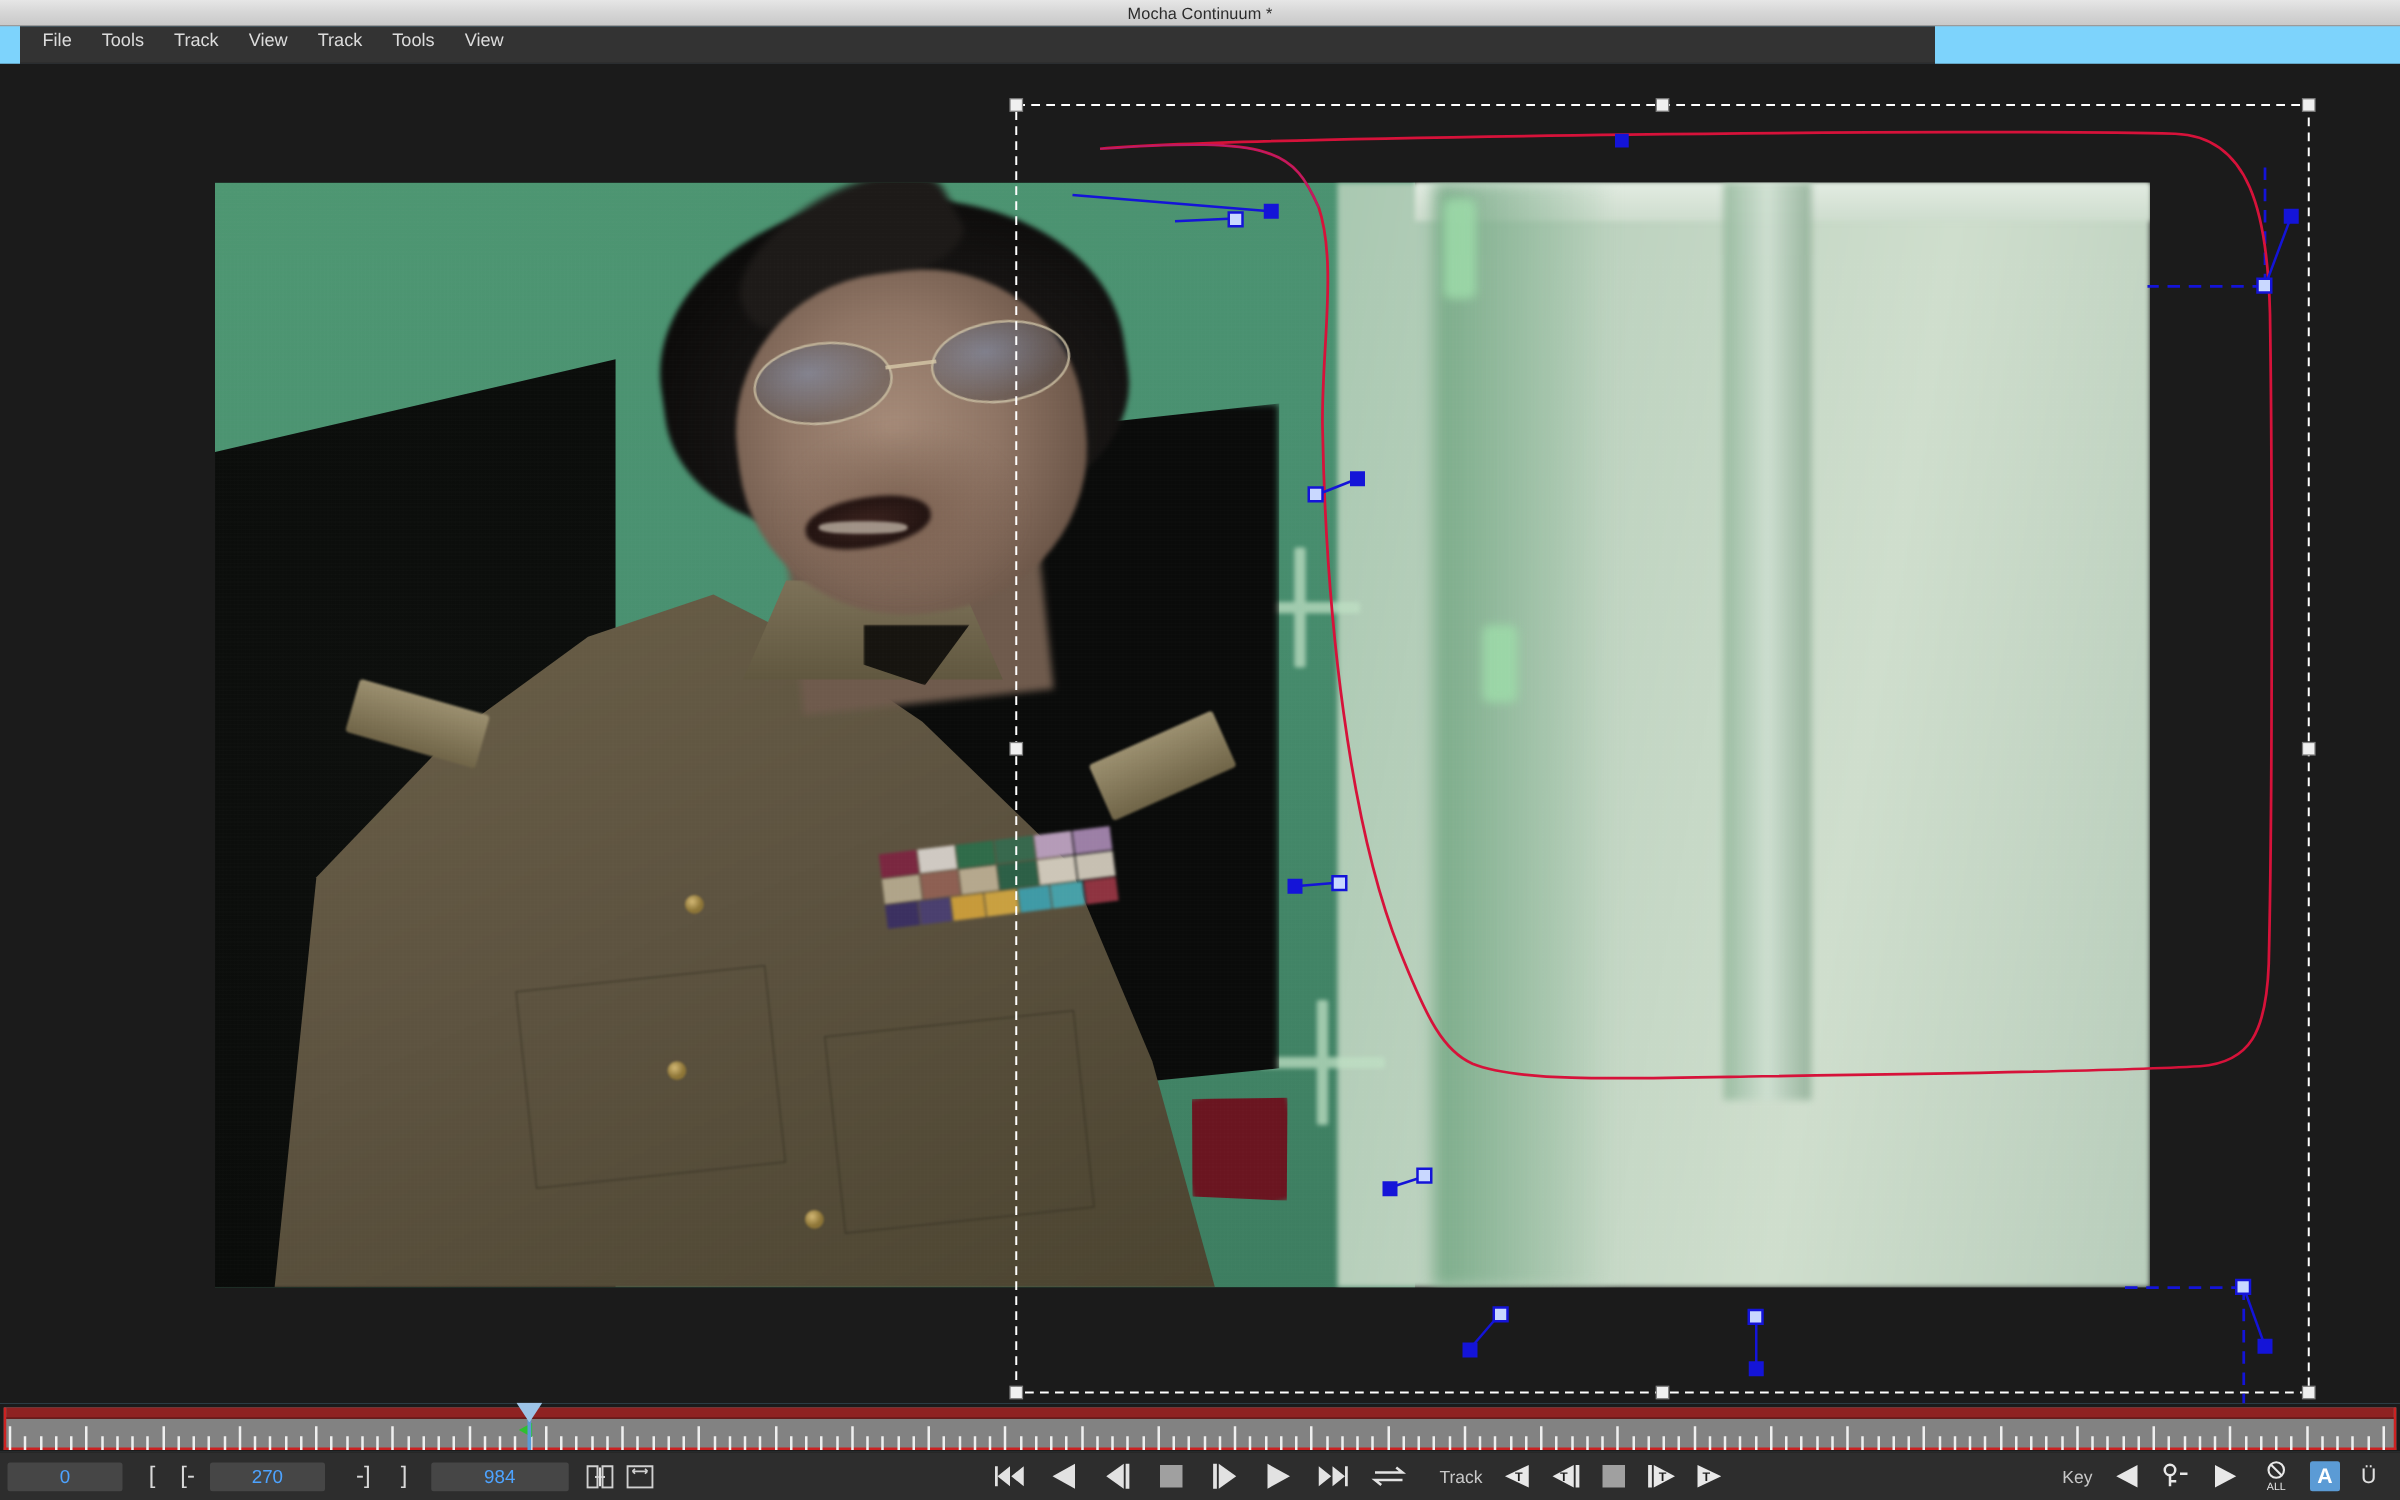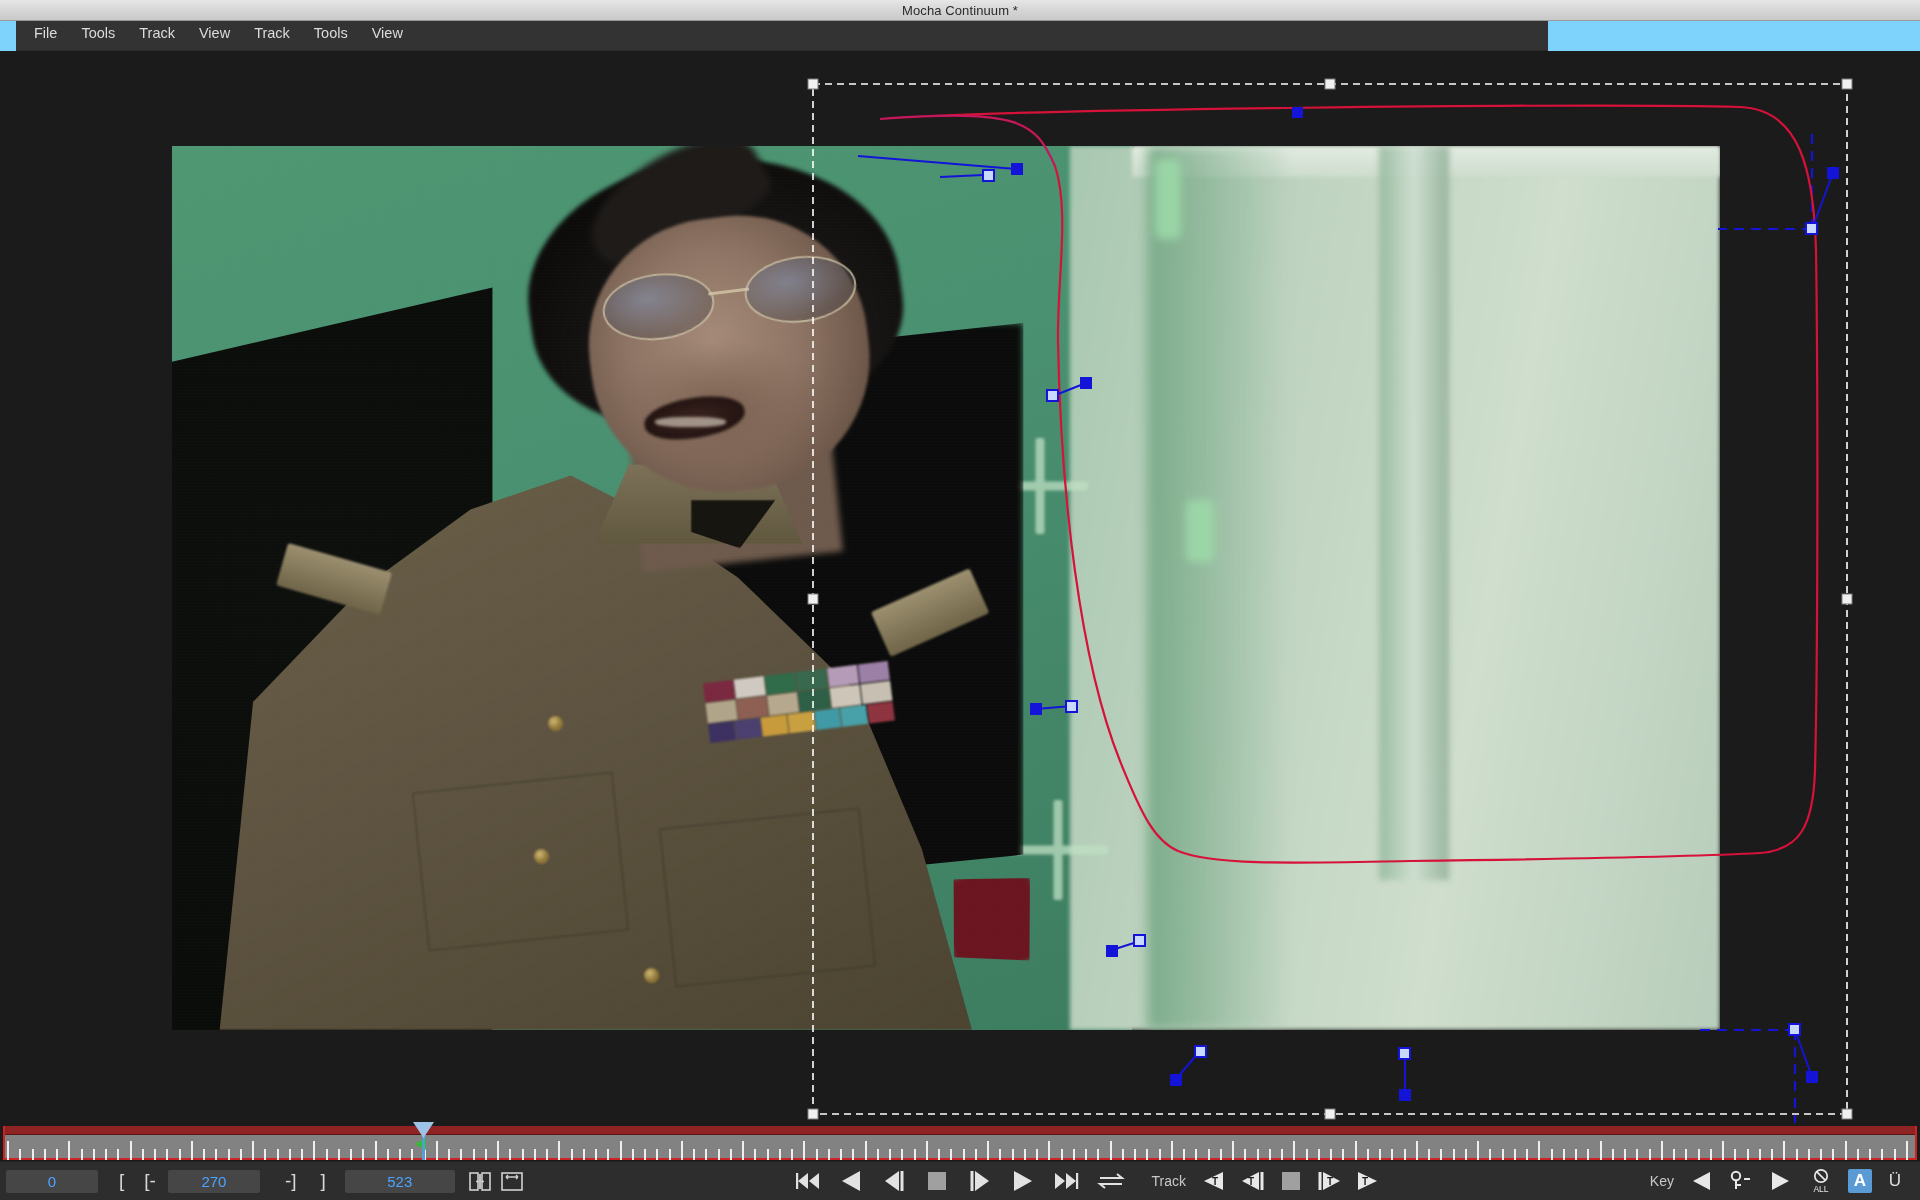--- a/index.html
+++ b/index.html
@@ -612,21 +612,21 @@
     <div class="bracket" style="margin-left:18px;">[</div>
 
     <div class="bracket" style="margin-left:14px;">[-</div>
 
     <div class="numfield underline" style="width:92px; margin-left:9px;">270</div>
 
     <div class="bracket" style="margin-left:22px;">-]</div>
 
     <div class="bracket" style="margin-left:18px;">]</div>
 
-    <div class="numfield underline" style="width:110px; margin-left:16px;">523</div>
+    <div class="numfield underline" style="width:110px; margin-left:16px;">984</div>
 
     <div class="iconbtn" style="width:26px;height:26px;margin-left:12px;">
       <svg width="22" height="19" viewBox="0 0 22 19">
         <rect x="1" y="1" width="8" height="17" fill="none" stroke="#d0d0d0" stroke-width="1.6"></rect>
         <rect x="13" y="1" width="8" height="17" fill="none" stroke="#d0d0d0" stroke-width="1.6"></rect>
         <path d="M7 9.5 h3 M15 9.5 h-3" stroke="#d0d0d0" stroke-width="1.6"></path>
         <path d="M11 2 v15" stroke="#ffffff" stroke-width="1.4"></path>
       </svg>
     </div>
 

